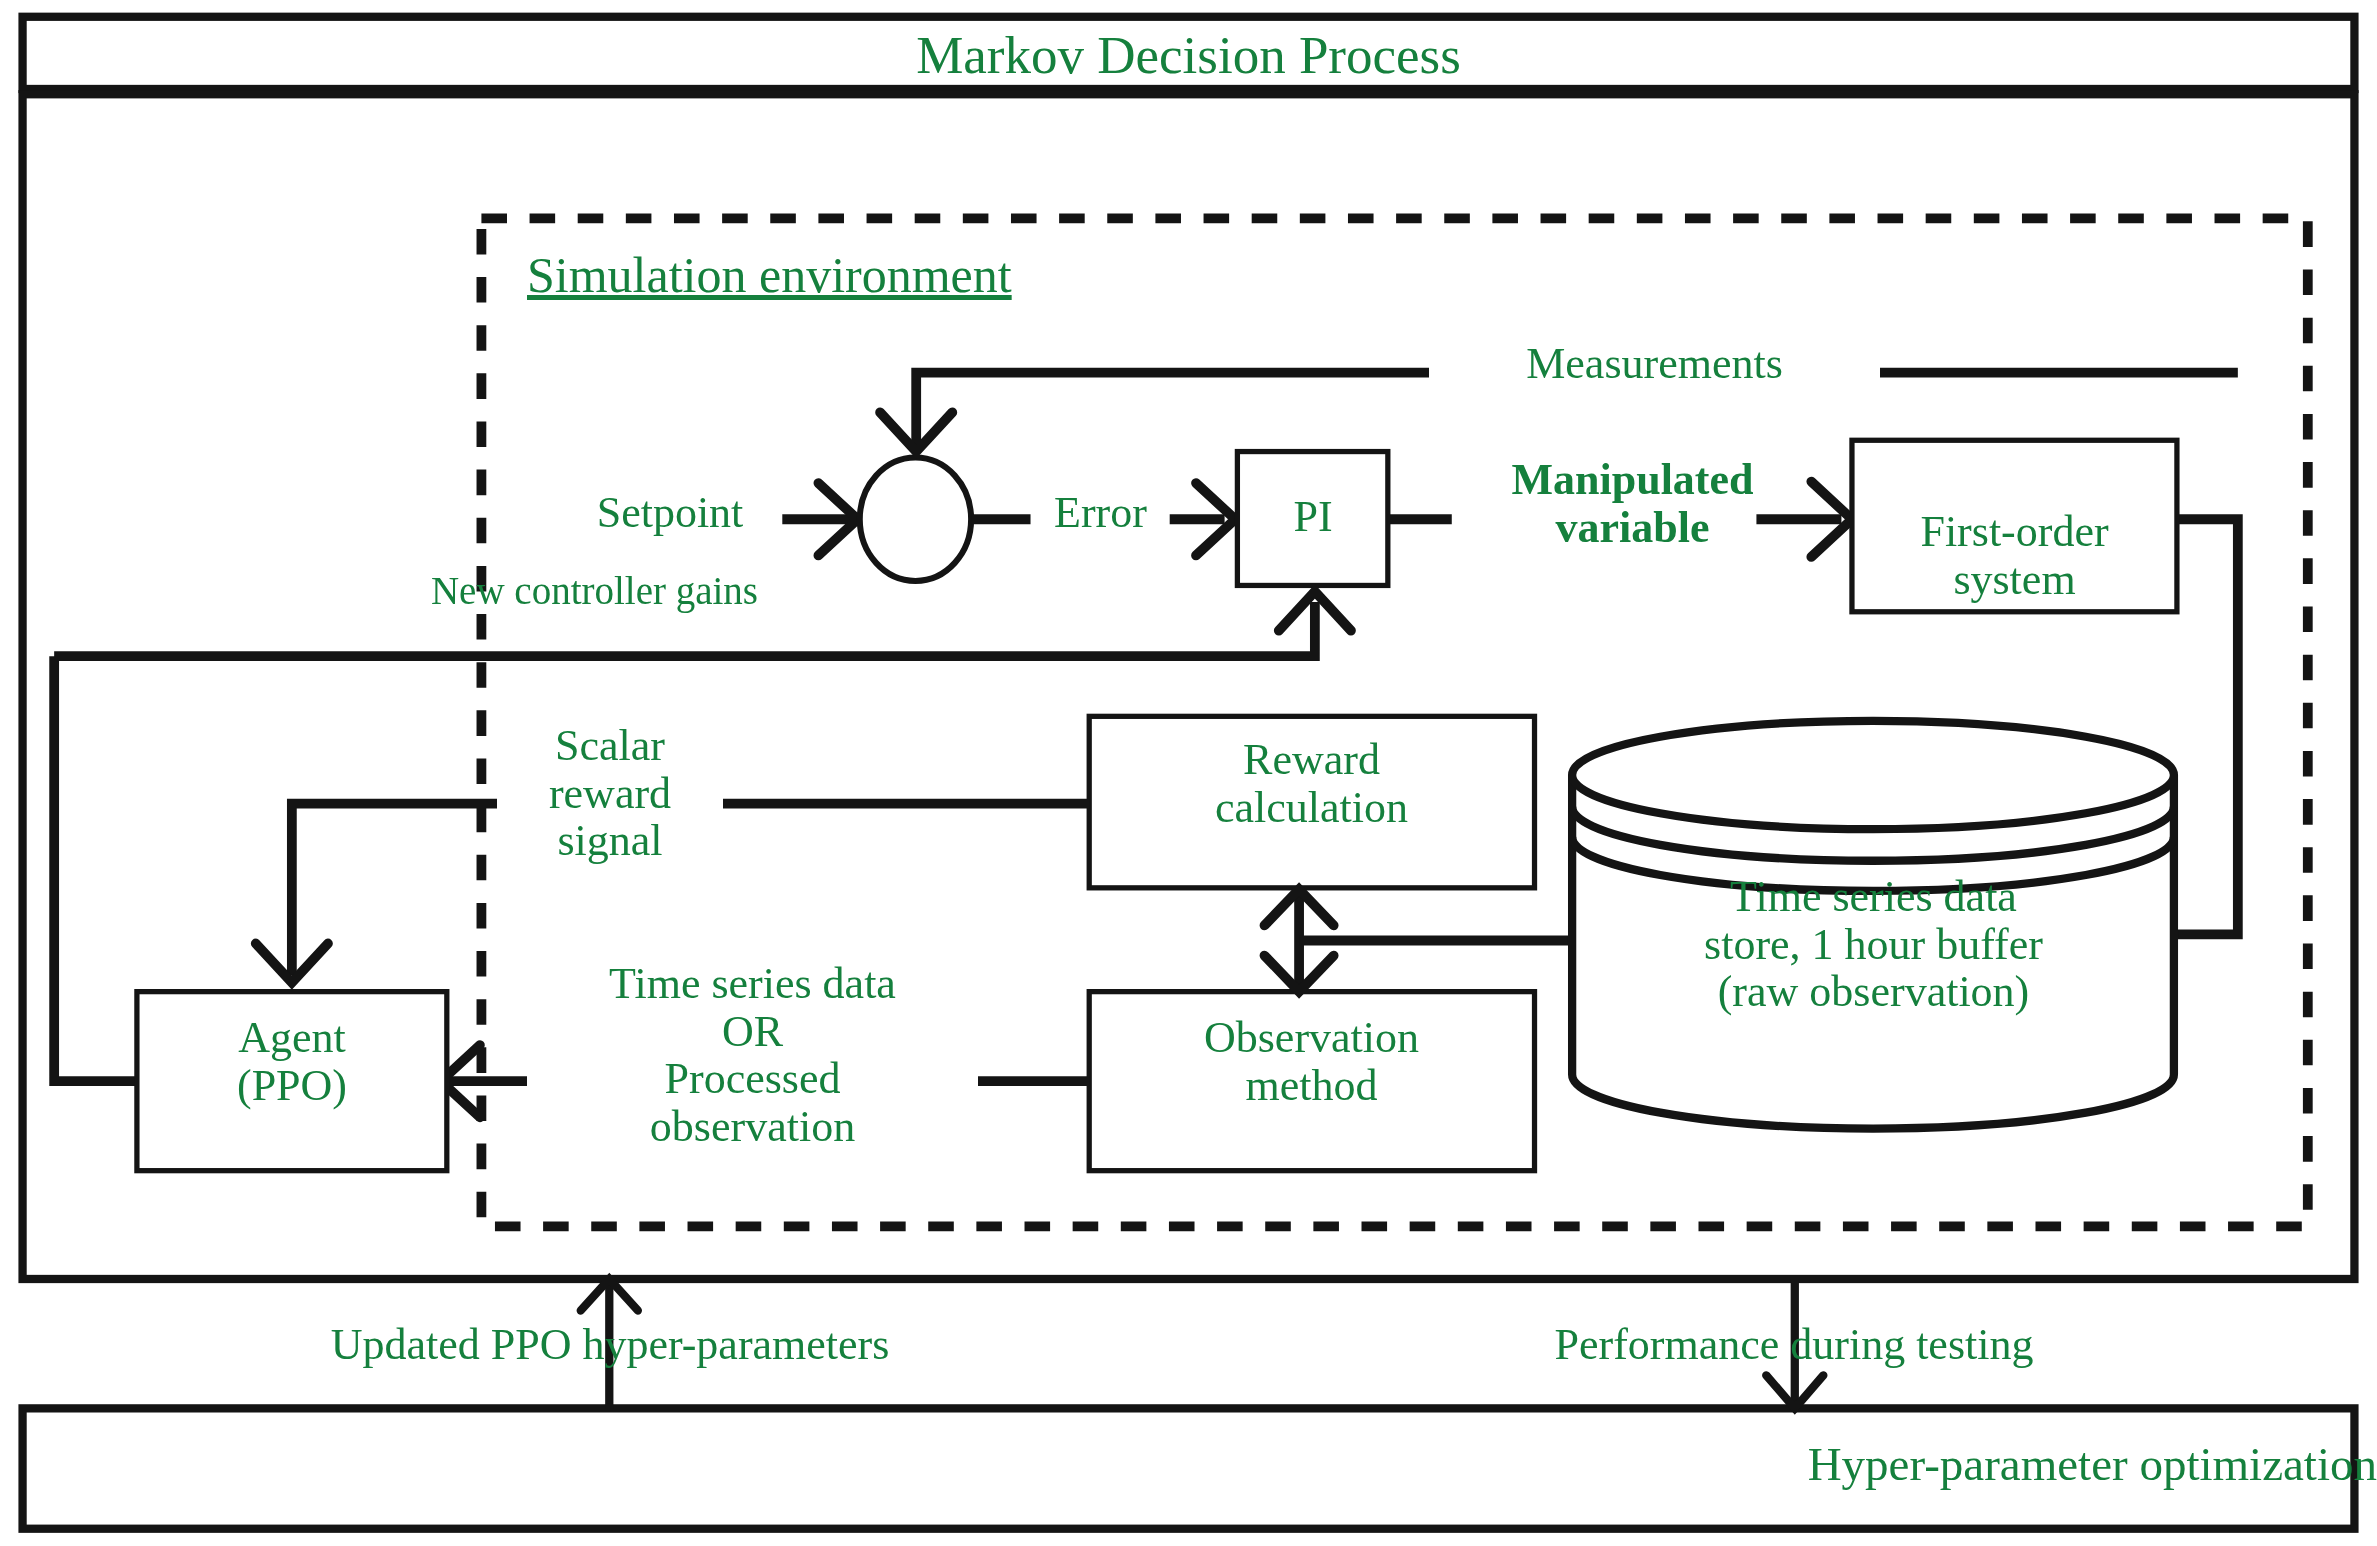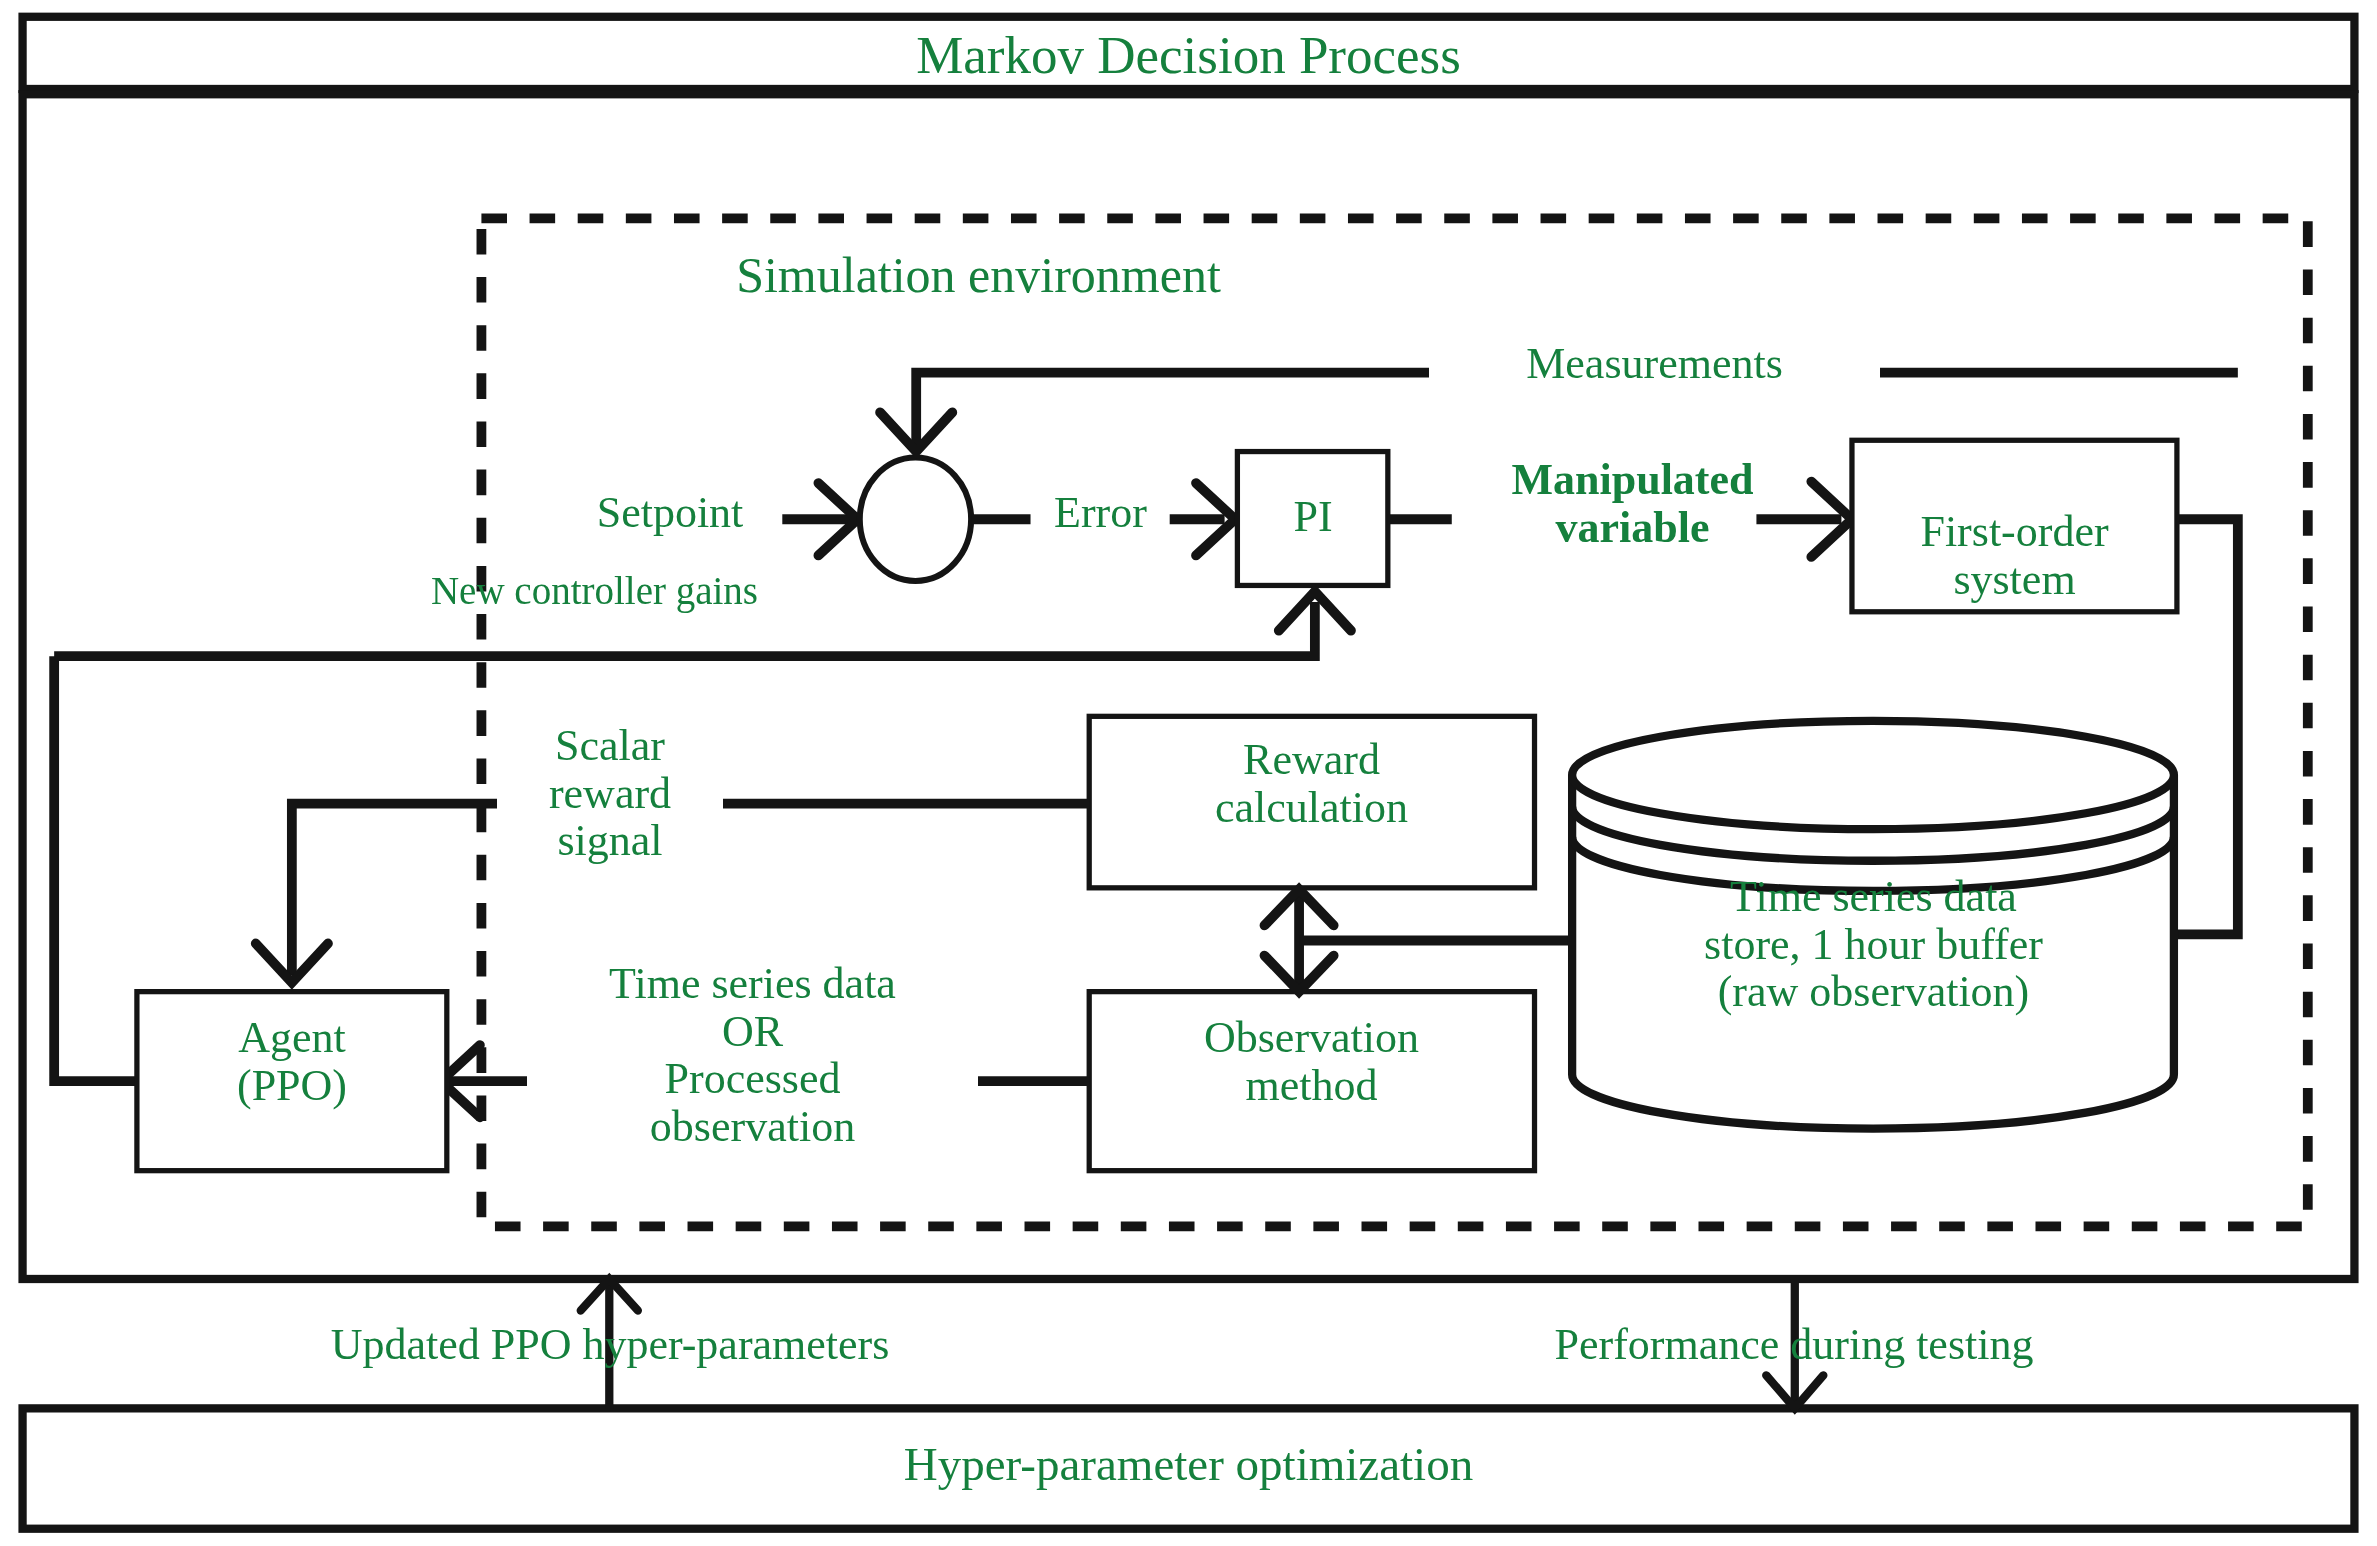--- a/index.html
+++ b/index.html
@@ -82,21 +82,21 @@
 
     <line x1="810" y1="1872" x2="810" y2="1700" stroke="#141414" stroke-width="11"></line>
     <path d="M 772 1742 L 810 1700 L 848 1742" fill="none" stroke="#141414" stroke-width="11" stroke-linecap="round"></path>
 
     <line x1="2386" y1="1700" x2="2386" y2="1872" stroke="#141414" stroke-width="11"></line>
     <path d="M 2348 1828 L 2386 1872 L 2424 1828" fill="none" stroke="#141414" stroke-width="11" stroke-linecap="round"></path>
   </svg>
 
   <div class="lbl" style="left:0;top:27px;width:2377px;font-size:53px;">Markov Decision Process</div>
 
-  <div class="lbl" style="left:527px;top:248px;width:903px;font-size:50px;text-align:center;">Simulation environment</div>
+  <div class="lbl" style="left:527px;top:248px;width:903px;font-size:50px;text-align:left;text-decoration:underline;">Simulation environment</div>
 
   <div class="lbl" style="left:557px;top:489px;width:226px;font-size:44px;">Setpoint</div>
 
   <div class="lbl" style="left:1029px;top:489px;width:143px;font-size:44px;">Error</div>
 
   <div class="lbl" style="left:1238px;top:493px;width:150px;font-size:44px;">PI</div>
 
   <div class="lbl" style="left:1437px;top:456px;width:391px;font-size:44px;font-weight:bold;">Manipulated
 variable</div>
 
@@ -126,16 +126,16 @@
   <div class="lbl" style="left:1089px;top:1014px;width:445px;font-size:44px;">Observation
 method</div>
 
   <div class="lbl" style="left:137px;top:1014px;width:310px;font-size:44px;">Agent
 (PPO)</div>
 
   <div class="lbl" style="left:166px;top:1321px;width:888px;font-size:44px;background:transparent;">Updated PPO hyper-parameters</div>
 
   <div class="lbl" style="left:1414px;top:1321px;width:760px;font-size:44px;background:transparent;">Performance during testing</div>
 
-  <div class="lbl" style="left:0;top:1439px;width:2377px;font-size:47px;">Hyper-parameter optimization</div>
+  <div class="lbl" style="left:0;top:1439px;width:2377px;font-size:47px;text-align:right;">Hyper-parameter optimization</div>
 
 </div>
 
 
 </body></html>

